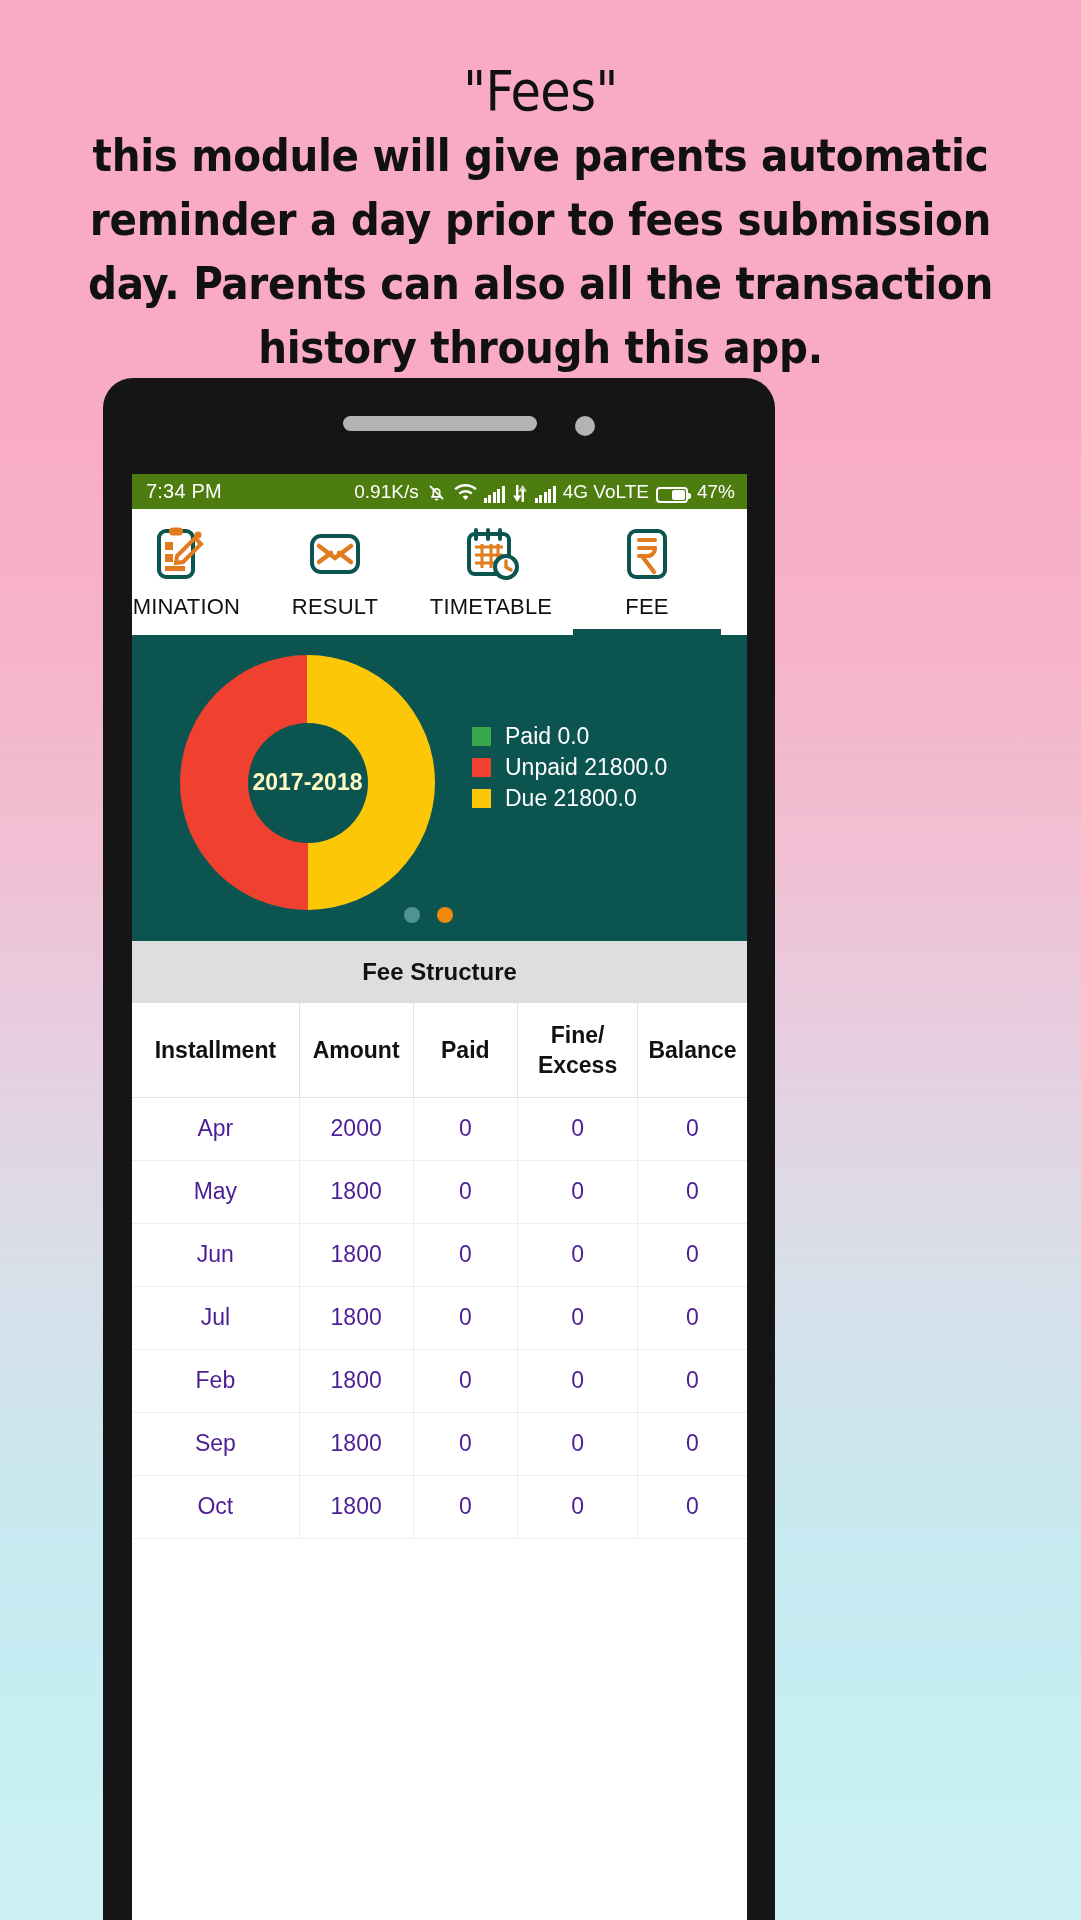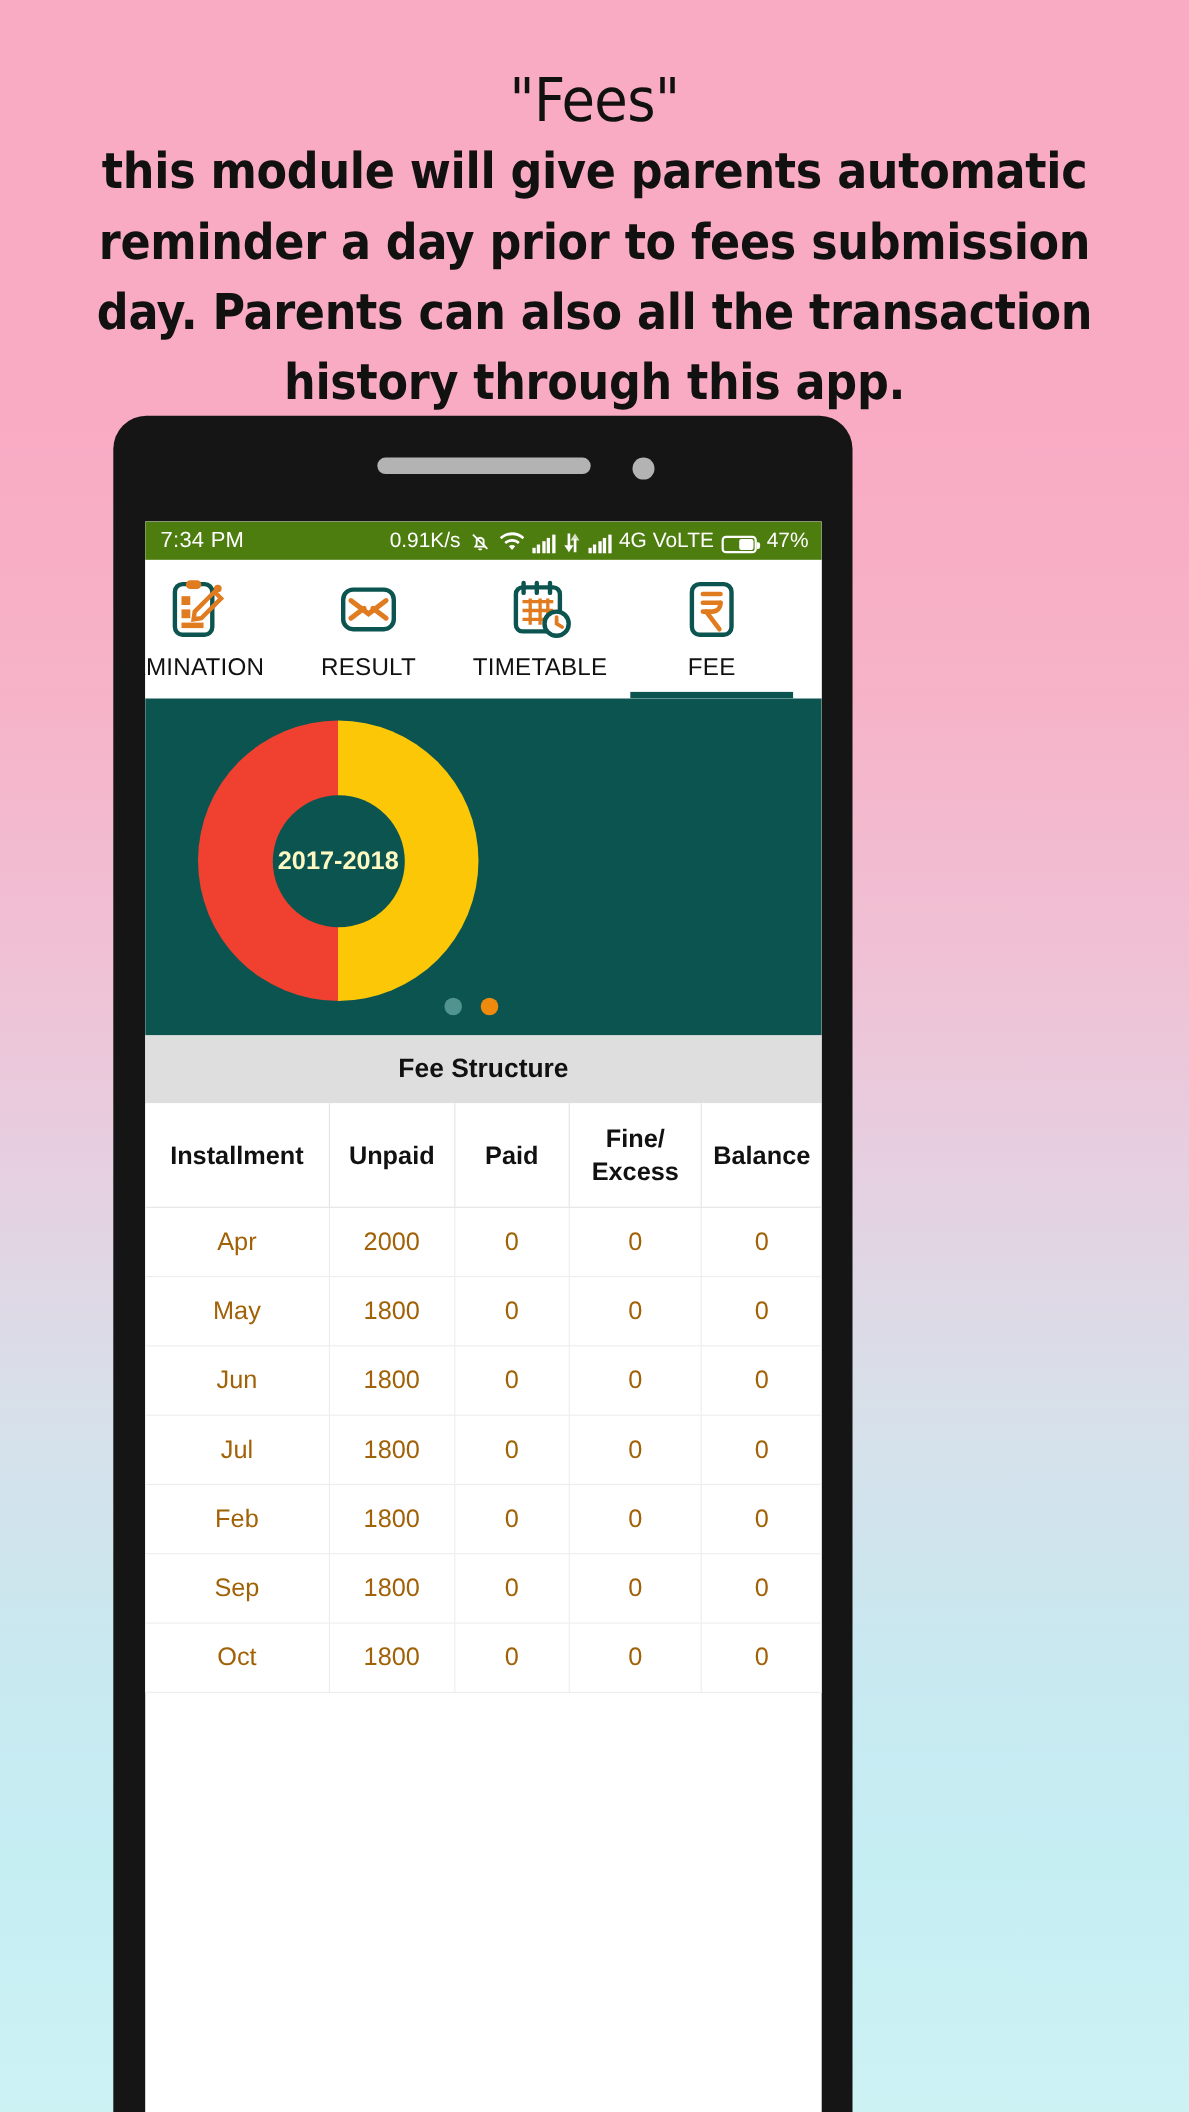--- a/index.html
+++ b/index.html
@@ -278,21 +278,21 @@
     color: #111;
     height: 94px;
     border-right: 1px solid #e3e3e3;
     border-bottom: 1px solid #e3e3e3;
     vertical-align: middle;
     line-height: 30px;
   }
   table.fee th:last-child { border-right: none; }
   table.fee td {
     font-size: 23px;
-    color: #a16207;
+    color: #4c1d95;
     text-align: center;
     height: 63px;
     border-right: 1px solid #ededed;
     border-bottom: 1px solid #ededed;
   }
   table.fee td:last-child { border-right: none; }
 </style>
 </head>
 <body>
 
@@ -433,41 +433,55 @@
     </div>
 
     <div class="chart-panel">
       <div class="donut-wrap">
         <div class="donut" style="--yellow:#fbc707; --red:#f0402f;"></div>
         <div class="donut-hole">
           <span>2017-2018</span>
         </div>
       </div>
 
+      <div class="legend">
+        <div class="legend-row">
+          <span class="legend-sw" style="background:#3aa64c"></span>
+          <span>Paid 0.0</span>
+        </div>
+        <div class="legend-row">
+          <span class="legend-sw" style="background:#f0402f"></span>
+          <span>Unpaid 21800.0</span>
+        </div>
+        <div class="legend-row">
+          <span class="legend-sw" style="background:#fbc707"></span>
+          <span>Due 21800.0</span>
+        </div>
+      </div>
 
       <div class="dots">
         <span class="dot inactive"></span>
         <span class="dot active"></span>
       </div>
     </div>
 
     <div class="fs-head">Fee Structure</div>
 
     <table class="fee">
       <colgroup>
           <col class="c0">
           <col class="c1">
           <col class="c2">
           <col class="c3">
           <col class="c4">
         </colgroup>
       <thead>
         <tr>
           <th>Installment</th>
-          <th>Unpaid</th>
+          <th>Amount</th>
           <th>Paid</th>
           <th>
             <span>Fine/</span><br>
             <span>Excess</span>
           </th>
           <th>Balance</th>
         </tr>
       </thead>
       <tbody>
         <tr>

